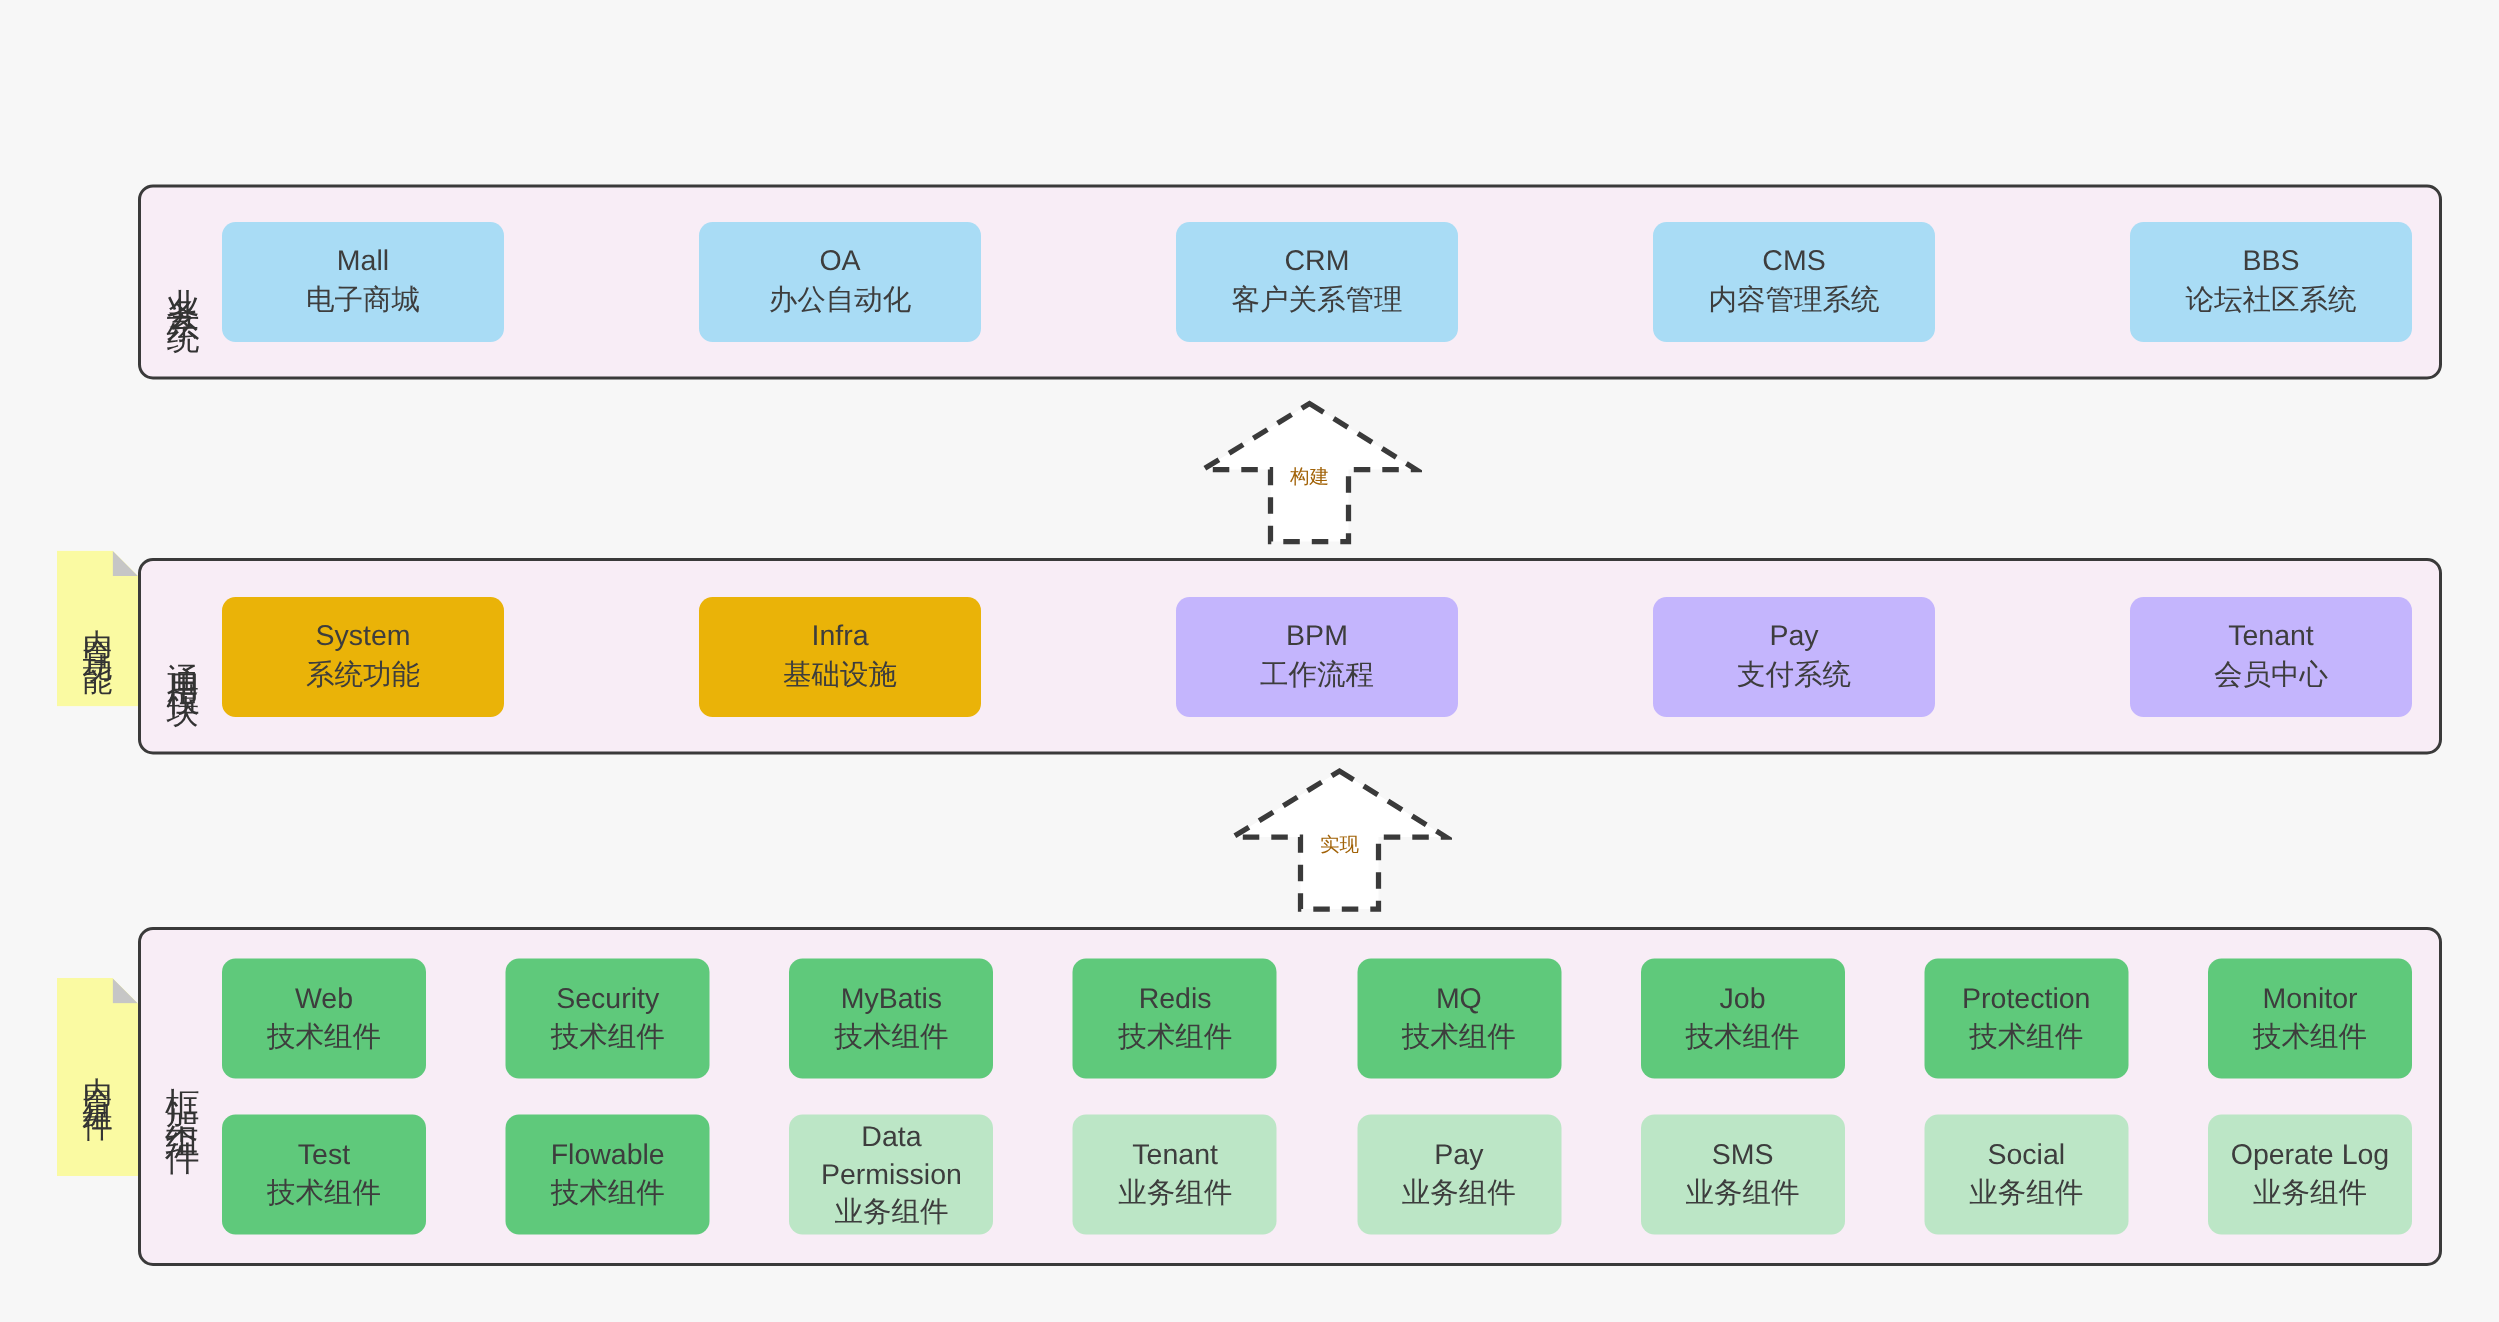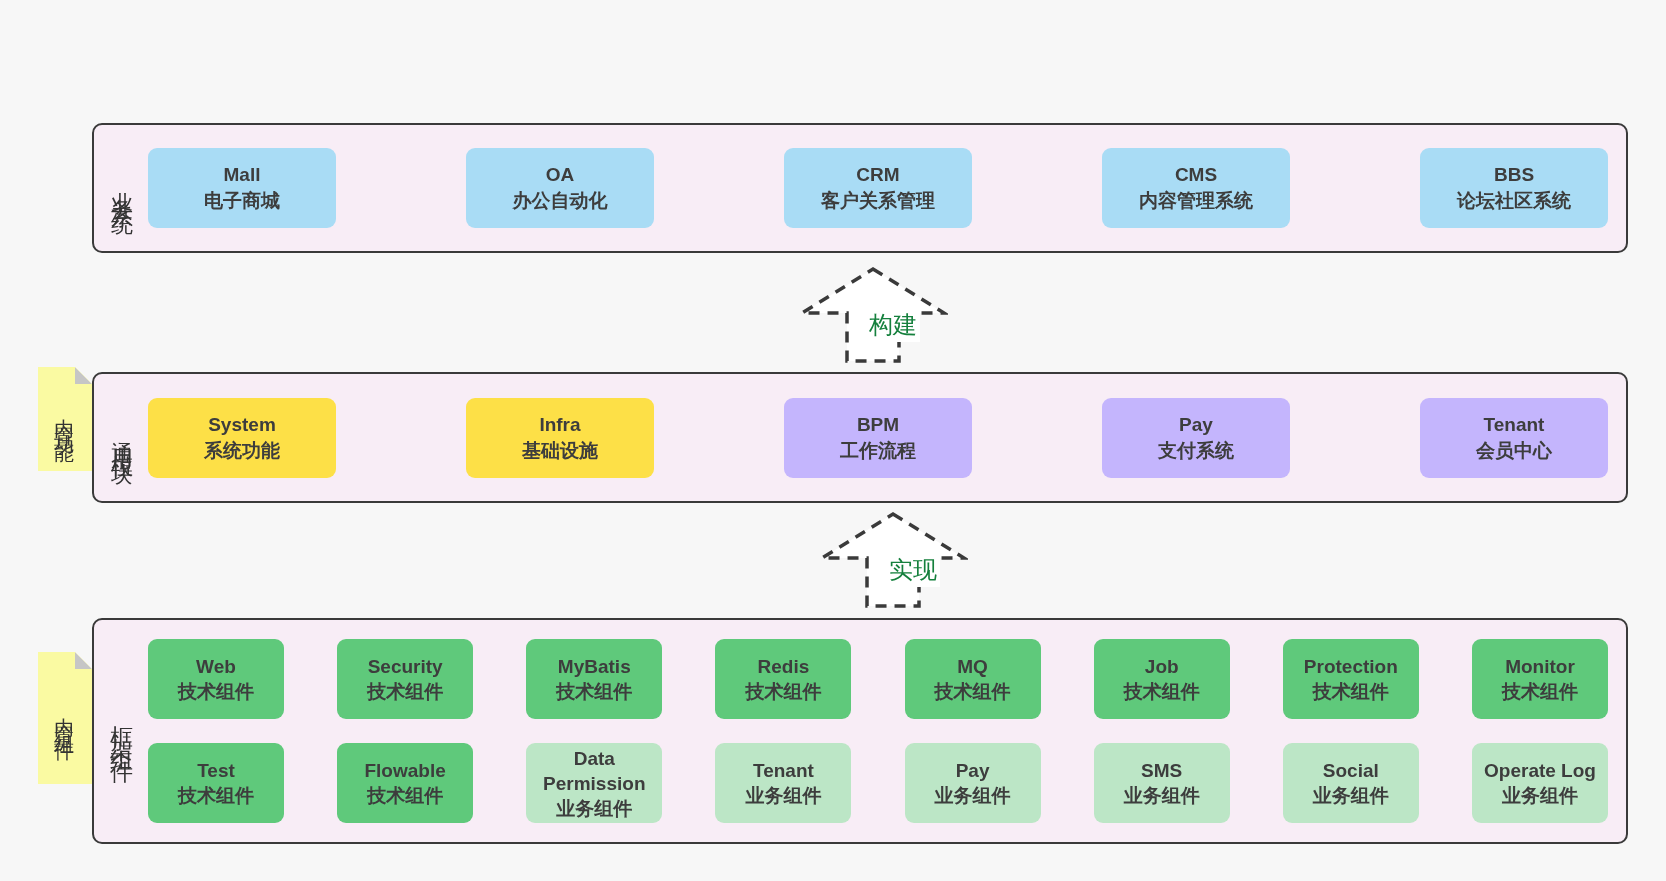--- a/index.html
+++ b/index.html
@@ -27,38 +27,38 @@
   .side-label {
     position:absolute; left:13px; top:50%; transform:translateY(-50%);
     writing-mode:vertical-rl; text-orientation:upright;
     font-size:22px; letter-spacing:7px; color:#333;
     white-space:nowrap;
   }
   #sec-framework .side-label { font-size:23px; letter-spacing:12px; }
 
   .row-area {
     position:absolute; left:54px; right:18px; top:0; bottom:0;
-    display:flex; align-items:center; justify-content:space-between;font-weight:bold;
+    display:flex; align-items:center; justify-content:space-between;
   }
   #sec-framework .row-area {
     flex-direction:column; justify-content:center; gap:24px; align-items:stretch;
   }
   .frow { display:flex; justify-content:space-between; }
 
   
   .box {
     height:80px; border-radius:9px;
     display:flex; flex-direction:column; align-items:center; justify-content:center;
     text-align:center; font-size:19px; line-height:26px;
     box-sizing:border-box;
   }
   .w188 { width:188px; }
   .w150 { width:136px; line-height:25px; padding:0 6px; }
   .blue       { background:#a9dcf5; }
-  .red        { background:#fde047; }
+  .red        { background:#eab308; }
   .pink       { background:#c4b5fd; }
   .green      { background:#5fc97b; }
   .lightgreen { background:#bce6c6; }
 
   
   .sticky {
     position:absolute; width:54px; background:#fafaa2;
     clip-path:polygon(0 0, calc(100% - 17px) 0, 100% 17px, 100% 100%, 0 100%);
     display:flex; align-items:center; justify-content:center;
   }
@@ -75,21 +75,21 @@
   }
 
   
   .arrow { position:absolute; width:150px; height:98px; }
   #arrow-build     { left:798px; top:266px; }
   #arrow-implement { left:818px; top:511px; }
   .arrow svg { display:block; width:100%; height:100%; }
   .a-label {
     position:absolute; left:50%; top:42px; transform:translateX(-50%);
     background:#fff; padding:1px 3px;
-    font-size:24px; color:#15803d; white-space:nowrap;margin-left:20px;
+    font-size:13px; color:#a16207; white-space:nowrap;
   }
 </style>
 </head>
 <body>
 
 <div class="section" id="sec-business">
   <div class="side-label">业务系统</div>
   <div class="row-area">
     <div class="box blue w188">
       <div>Mall</div>

